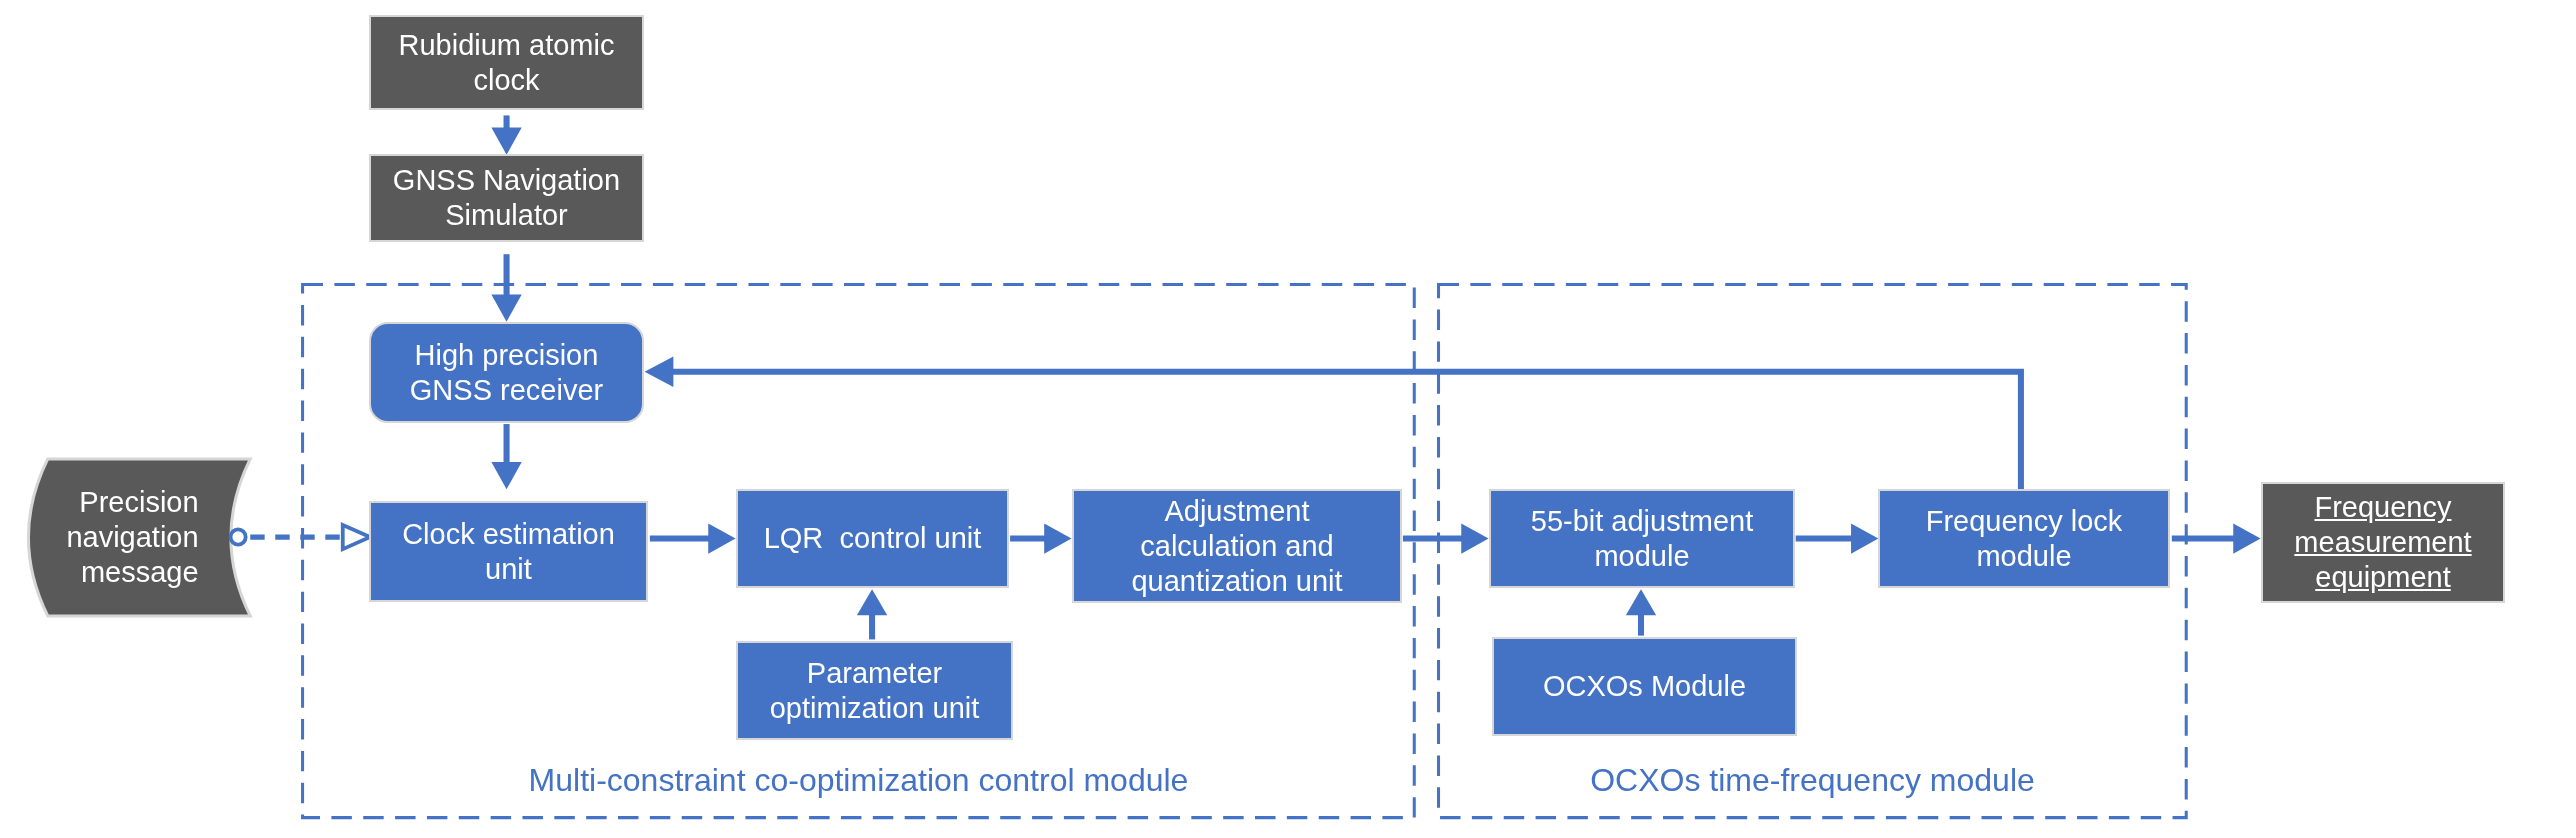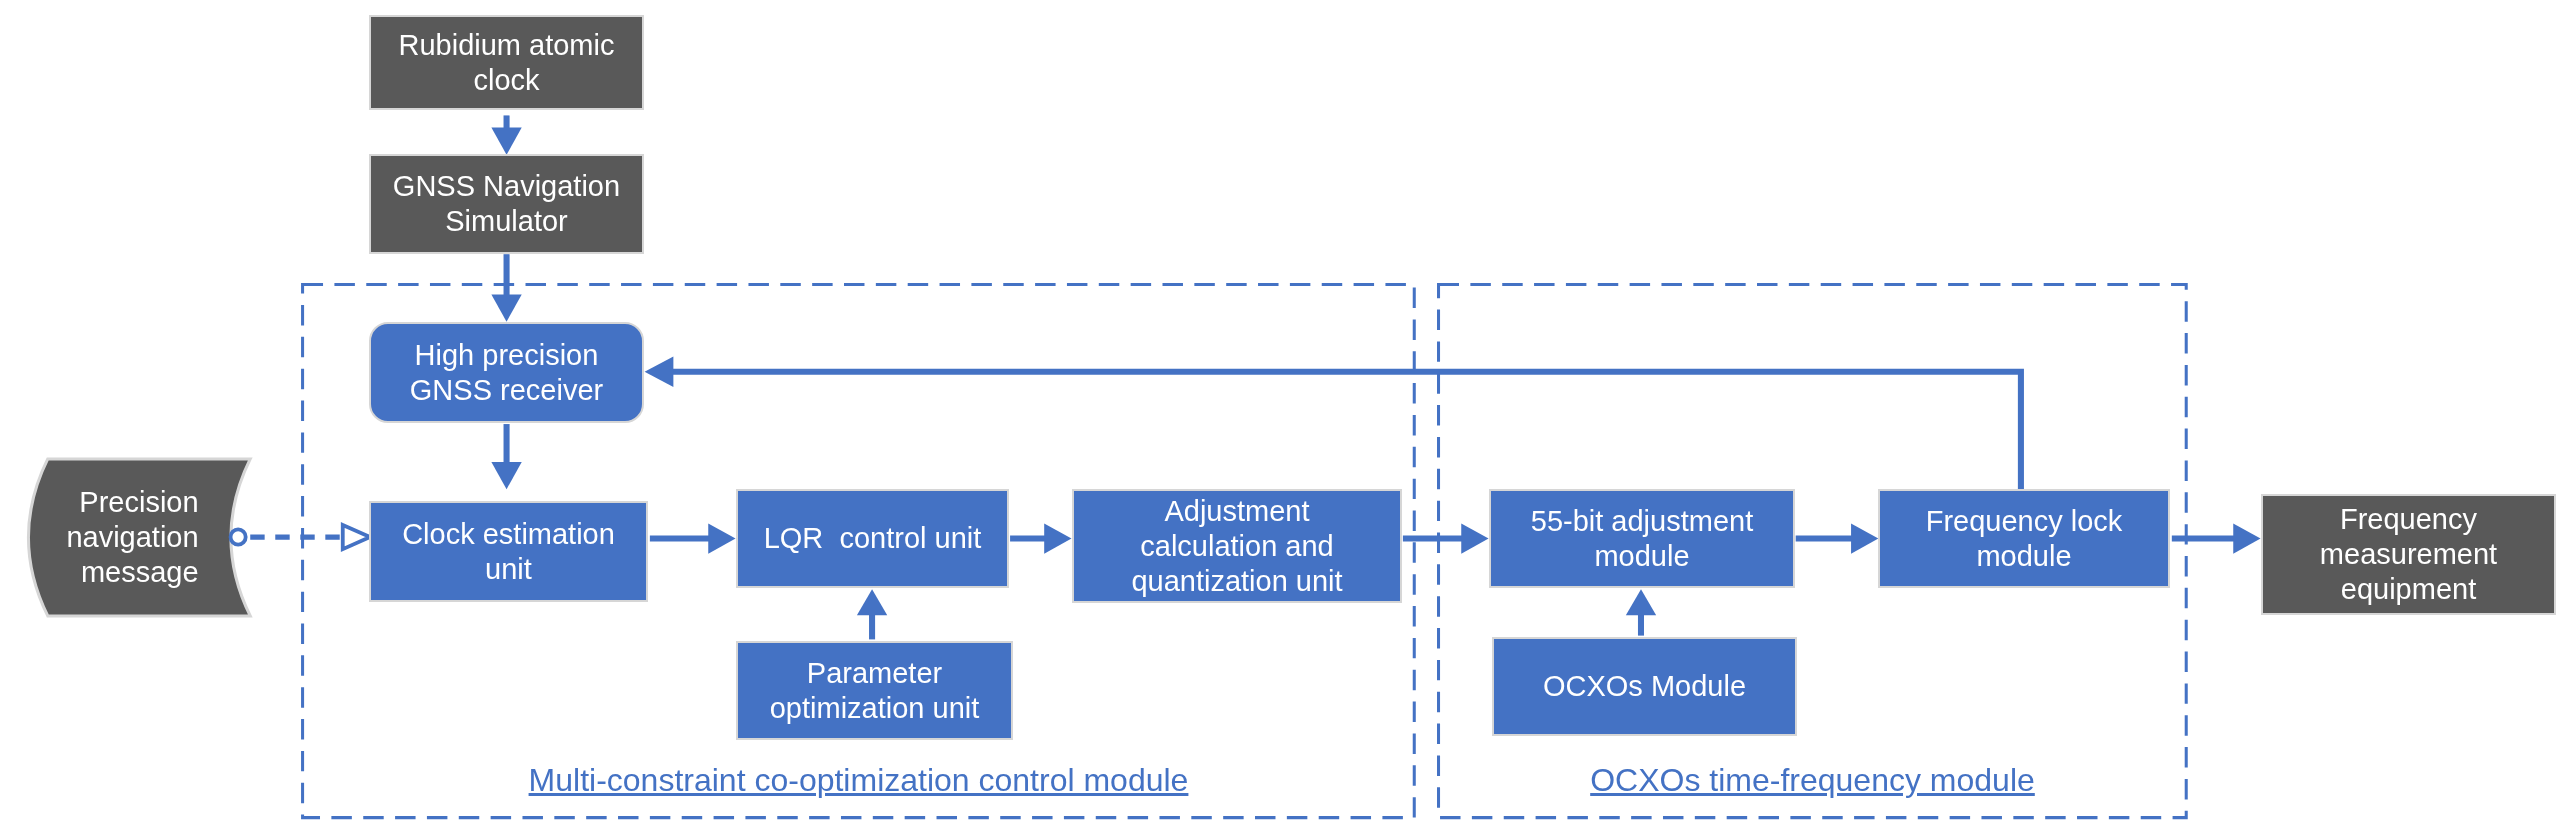--- a/index.html
+++ b/index.html
@@ -38,21 +38,20 @@
     color:var(--text-white);
     font-size:29px;line-height:35px;
     white-space:pre-line;
   }
   .module-caption{
     position:absolute;
     text-align:center;
     color:var(--accent-blue);
     font-size:32px;line-height:39px;
     white-space:pre-line;
-    text-decoration:underline;
   }
   
   .c-line{stroke:var(--accent-blue);stroke-width:8;fill:none;}
   .c-head{fill:var(--accent-blue);stroke:none;}
   .c-dash{stroke:var(--accent-blue);stroke-width:7;fill:none;stroke-dasharray:19 14;}
   .c-open{fill:var(--background);stroke:var(--accent-blue);stroke-width:5;}
   .module-rect{fill:none;stroke:var(--accent-blue);stroke-width:4;stroke-dasharray:27 15;}
   .stored-shape{fill:var(--dark-gray);stroke:var(--border-gray);stroke-width:4;}
 </style>
 </head>
@@ -127,24 +126,24 @@
 
     <g>
       <polyline class="c-line" points="2665,645 2665,490 886,490"></polyline>
       <polygon class="c-head" points="888,470 888,510 850,490"></polygon>
     </g>
   </svg>
 
   <div class="node dark" style="left:369px;top:15px;width:275px;height:95px;">Rubidium atomic
 clock</div>
 
-  <div class="node dark" style="left:369px;top:154px;width:275px;height:100px;">GNSS Navigation
+  <div class="node dark" style="left:369px;top:154px;width:275px;height:88px;">GNSS Navigation
 Simulator</div>
 
-  <div class="node dark" style="left:2261px;top:494px;width:295px;height:121px;">Frequency
+  <div class="node dark" style="left:2261px;top:482px;width:244px;height:121px;text-decoration:underline;">Frequency
 measurement
 equipment</div>
 
   <div class="shape-label" style="left:30px;top:469px;width:205px;height:136px;">Precision
 navigation
 message</div>
 
   <div class="node blue" style="left:369px;top:322px;width:275px;height:101px;border-radius:19px;">High precision
 GNSS receiver</div>
 

